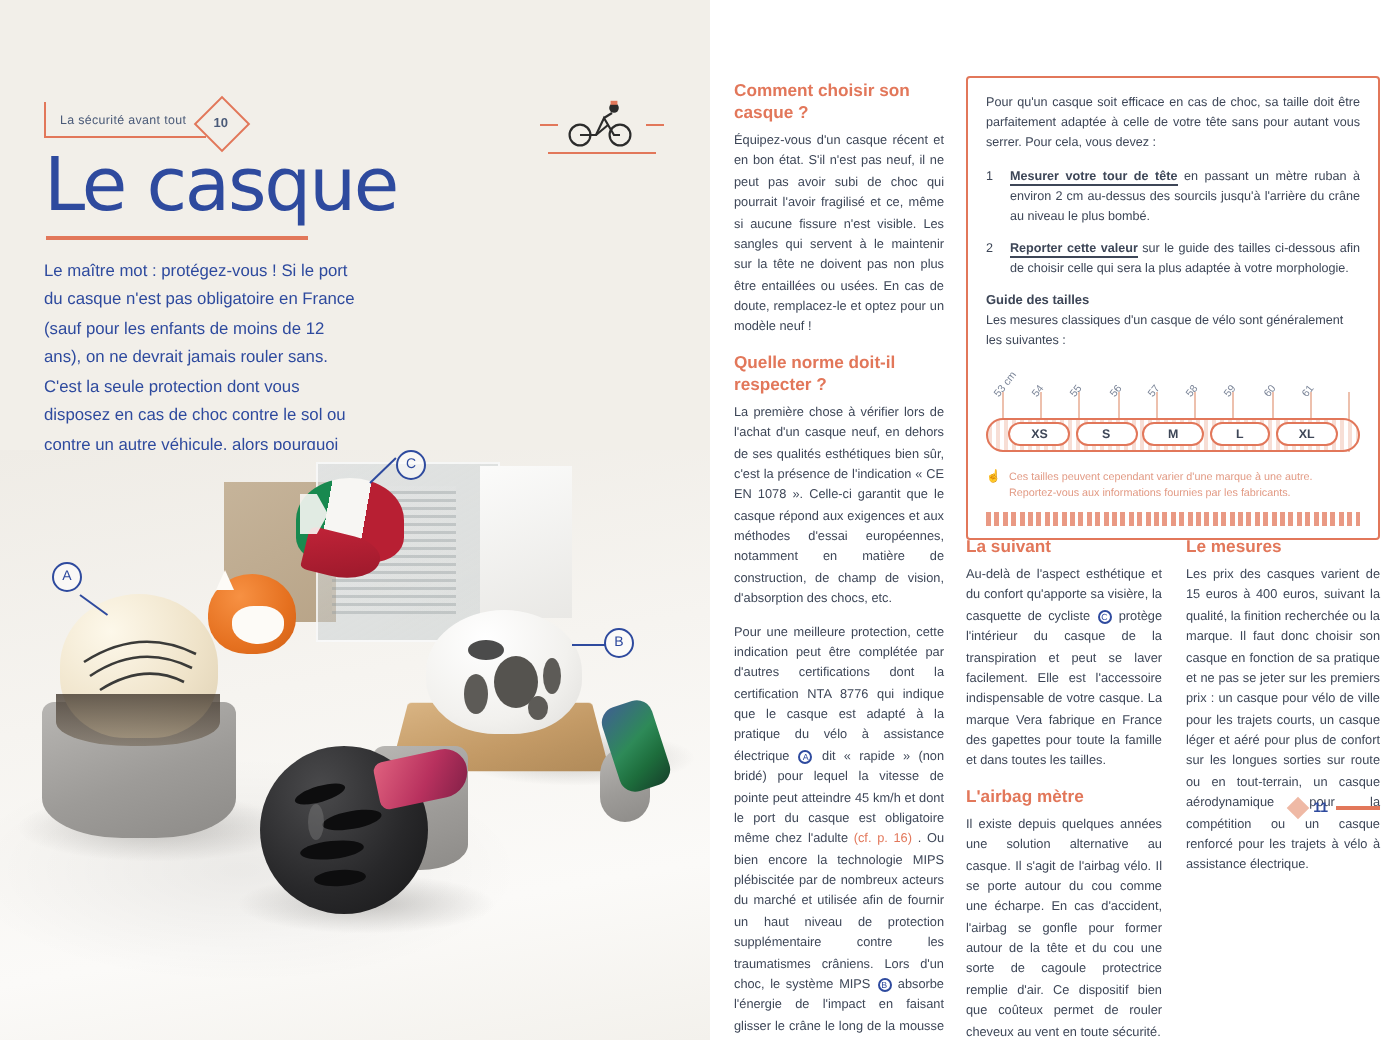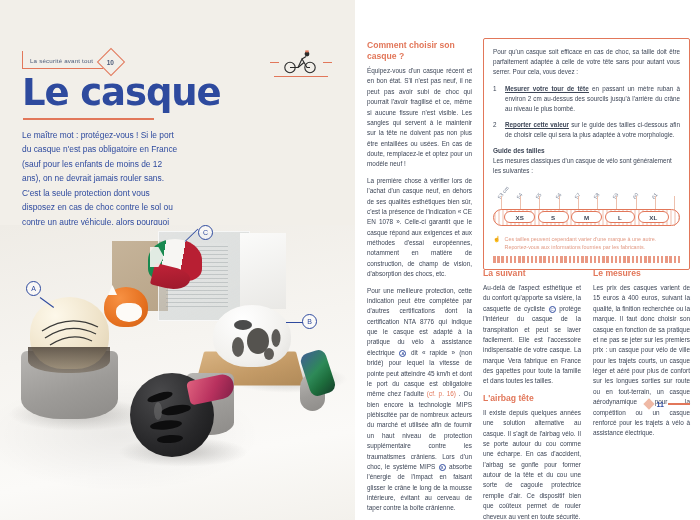--- a/index.html
+++ b/index.html
@@ -41,21 +41,21 @@
     transform: rotate(45deg);
     display: flex; align-items: center; justify-content: center;
     margin-left: -2px; margin-top: 4px;
   }
   .diamond span {
     transform: rotate(-45deg);
     font-size: 6.5px; color: #4a5a78; font-weight: 600;
   }
   .title {
     position: absolute; left: 22px; top: 74px;
-    font-size: 37px; line-height: 1.02; font-weight: 700;
+    font-size: 37px; line-height: 1.02; font-weight: 400;
     color: #2e4a9e; letter-spacing: -1.1px;
     font-family: "DejaVu Sans", sans-serif;
   }
   .title-rule {
     position: absolute; left: 23px; top: 118px;
     width: 131px; height: 2px; background: #e2775a;
   }
   .lede {
     position: absolute; left: 22px; top: 128px; width: 160px;
     font-size: 8.4px; line-height: 1.72; color: #2e4a9e; font-weight: 500;
@@ -275,20 +275,21 @@
     </div>
   </div>
 
   <div class="page-right">
 
     <div class="col-left-r">
       <div class="h-orange">Comment choisir son casque ?</div>
       <div class="body-just">
         <p>Équipez-vous d'un casque récent et en bon état. S'il n'est pas neuf, il ne peut pas avoir subi de choc qui pourrait l'avoir fragilisé et ce, même si aucune fissure n'est visible. Les sangles qui servent à le maintenir sur la tête ne doivent pas non plus être entaillées ou usées. En cas de doute, remplacez-le et optez pour un modèle neuf !</p>
       </div>
+      <div class="h-orange" style="margin-top:5px;">Quelle norme doit-il respecter ?</div>
       <div class="body-just">
         <p>La première chose à vérifier lors de l'achat d'un casque neuf, en dehors de ses qualités esthétiques bien sûr, c'est la présence de l'indication « CE EN 1078 ». Celle-ci garantit que le casque répond aux exigences et aux méthodes d'essai européennes, notamment en matière de construction, de champ de vision, d'absorption des chocs, etc.</p>
         <p>
           <span>Pour une meilleure protection, cette indication peut être complétée par d'autres certifications dont la certification NTA 8776 qui indique que le casque est adapté à la pratique du vélo à assistance électrique</span>
           <span class="inl-mark">A</span>
           <span> dit « rapide » (non bridé) pour lequel la vitesse de pointe peut atteindre 45 km/h et dont le port du casque est obligatoire même chez l'adulte</span>
           <span class="orange-ref">(cf. p. 16)</span>
           <span>. Ou bien encore la technologie MIPS plébiscitée par de nombreux acteurs du marché et utilisée afin de fournir un haut niveau de protection supplémentaire contre les traumatismes crâniens. Lors d'un choc, le système MIPS</span>
           <span class="inl-mark">B</span>
           <span> absorbe l'énergie de l'impact en faisant glisser le crâne le long de la mousse intérieure, évitant au cerveau de taper contre la boîte crânienne.</span>
@@ -360,21 +361,21 @@
 
     <div class="col-b">
       <div class="h-orange">La suivant</div>
       <div class="body-just">
         <p>
           <span>Au-delà de l'aspect esthétique et du confort qu'apporte sa visière, la casquette de cycliste</span>
           <span class="inl-mark">C</span>
           <span> protège l'intérieur du casque de la transpiration et peut se laver facilement. Elle est l'accessoire indispensable de votre casque. La marque Vera fabrique en France des gapettes pour toute la famille et dans toutes les tailles.</span>
         </p>
       </div>
-      <div class="h-orange" style="margin-top:5px;">L'airbag tête</div>
+      <div class="h-orange" style="margin-top:5px;">L'airbag mètre</div>
       <div class="body-just">
         <p>Il existe depuis quelques années une solution alternative au casque. Il s'agit de l'airbag vélo. Il se porte autour du cou comme une écharpe. En cas d'accident, l'airbag se gonfle pour former autour de la tête et du cou une sorte de cagoule protectrice remplie d'air. Ce dispositif bien que coûteux permet de rouler cheveux au vent en toute sécurité.</p>
       </div>
     </div>
 
     <div class="col-c">
       <div class="h-orange">Le mesures</div>
       <div class="body-just">
         <p>Les prix des casques varient de 15 euros à 400 euros, suivant la qualité, la finition recherchée ou la marque. Il faut donc choisir son casque en fonction de sa pratique et ne pas se jeter sur les premiers prix : un casque pour vélo de ville pour les trajets courts, un casque léger et aéré pour plus de confort sur les longues sorties sur route ou en tout-terrain, un casque aérodynamique pour la compétition ou un casque renforcé pour les trajets à vélo à assistance électrique.</p>
       </div>

